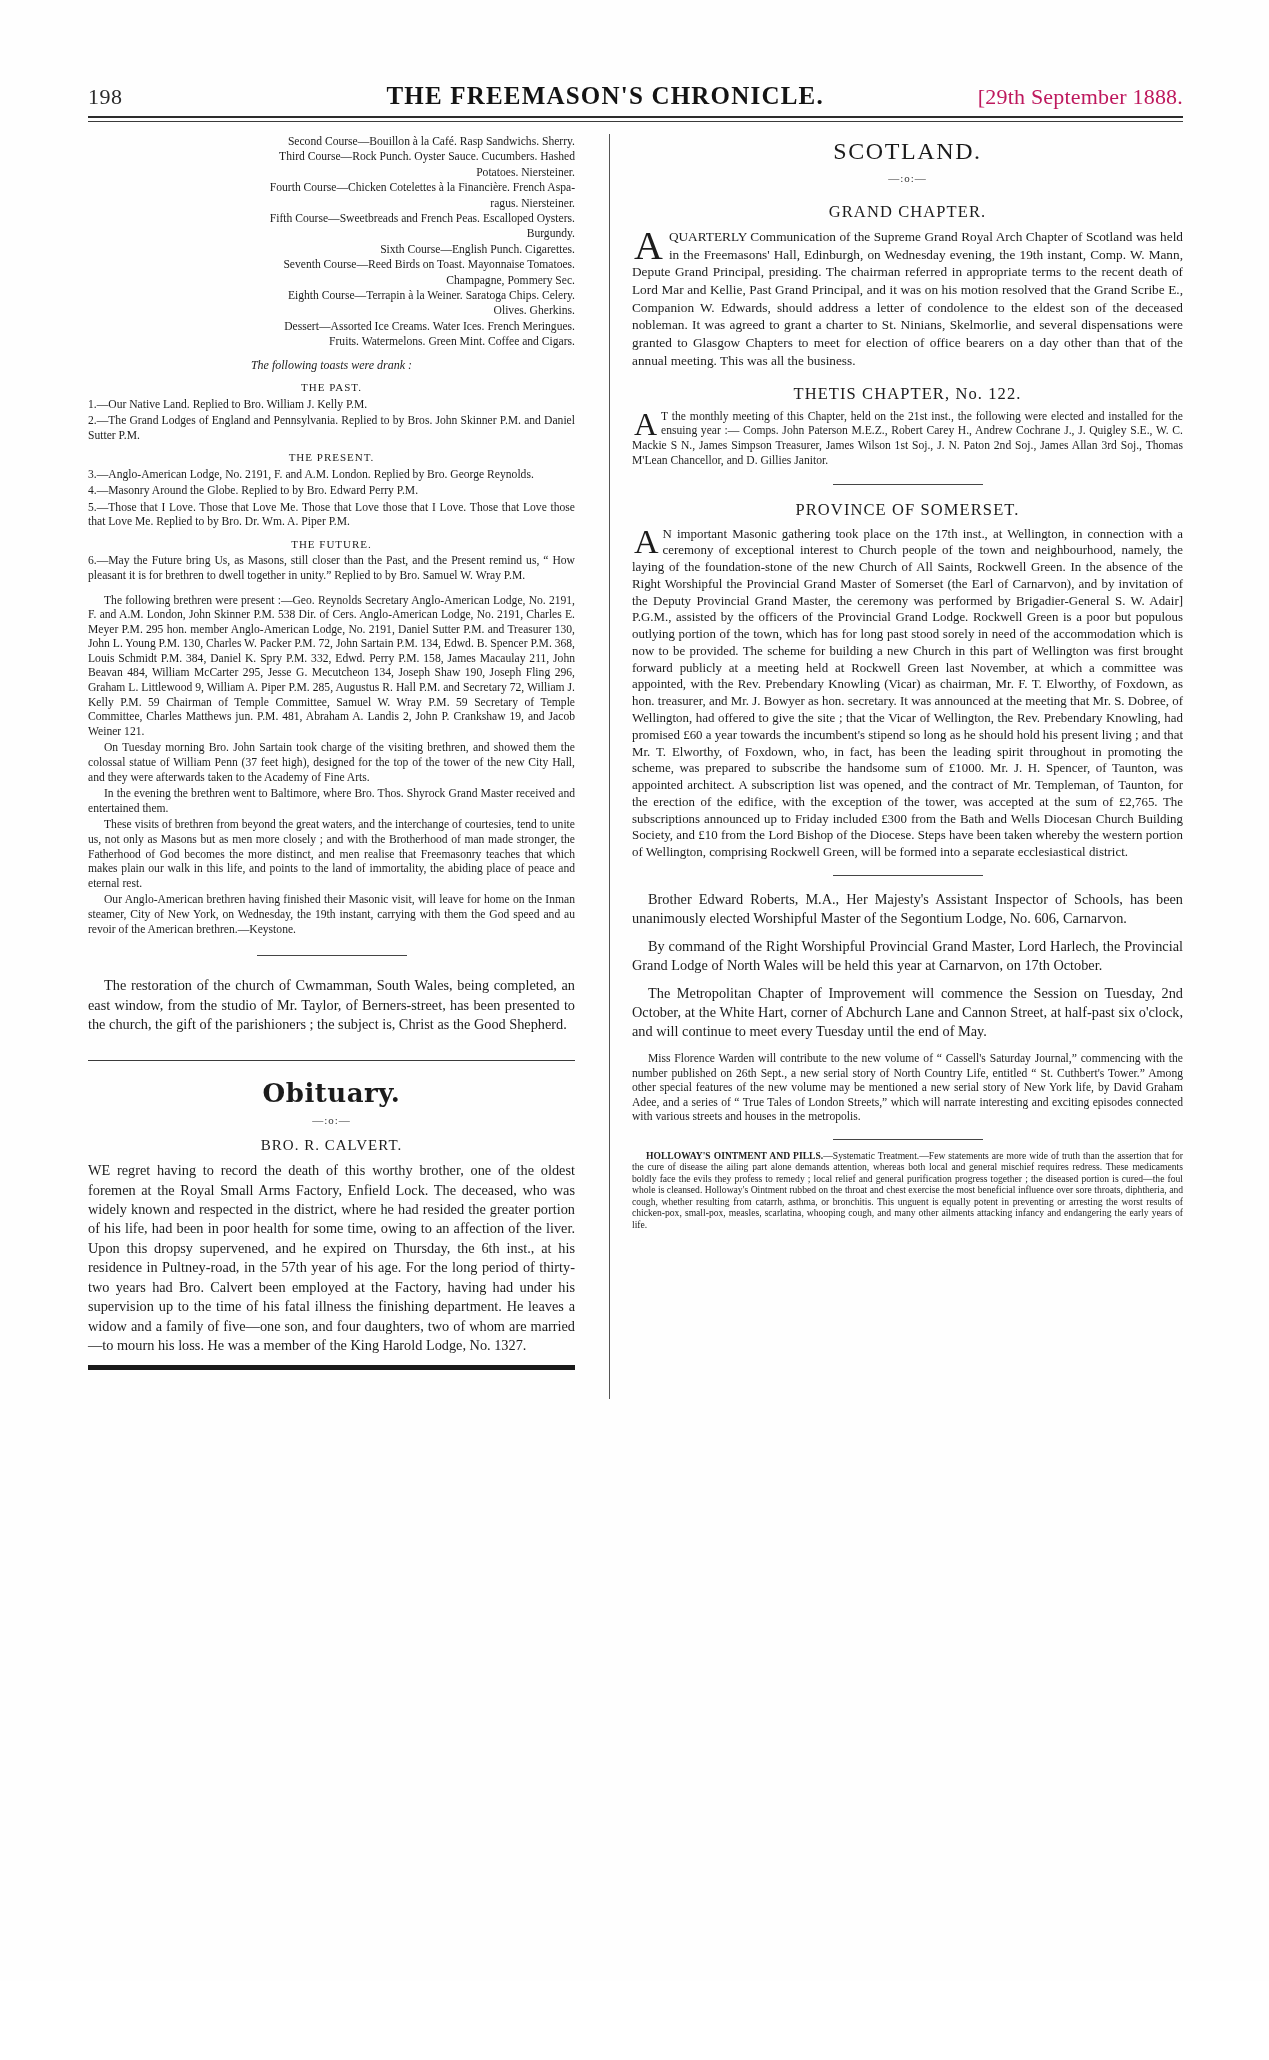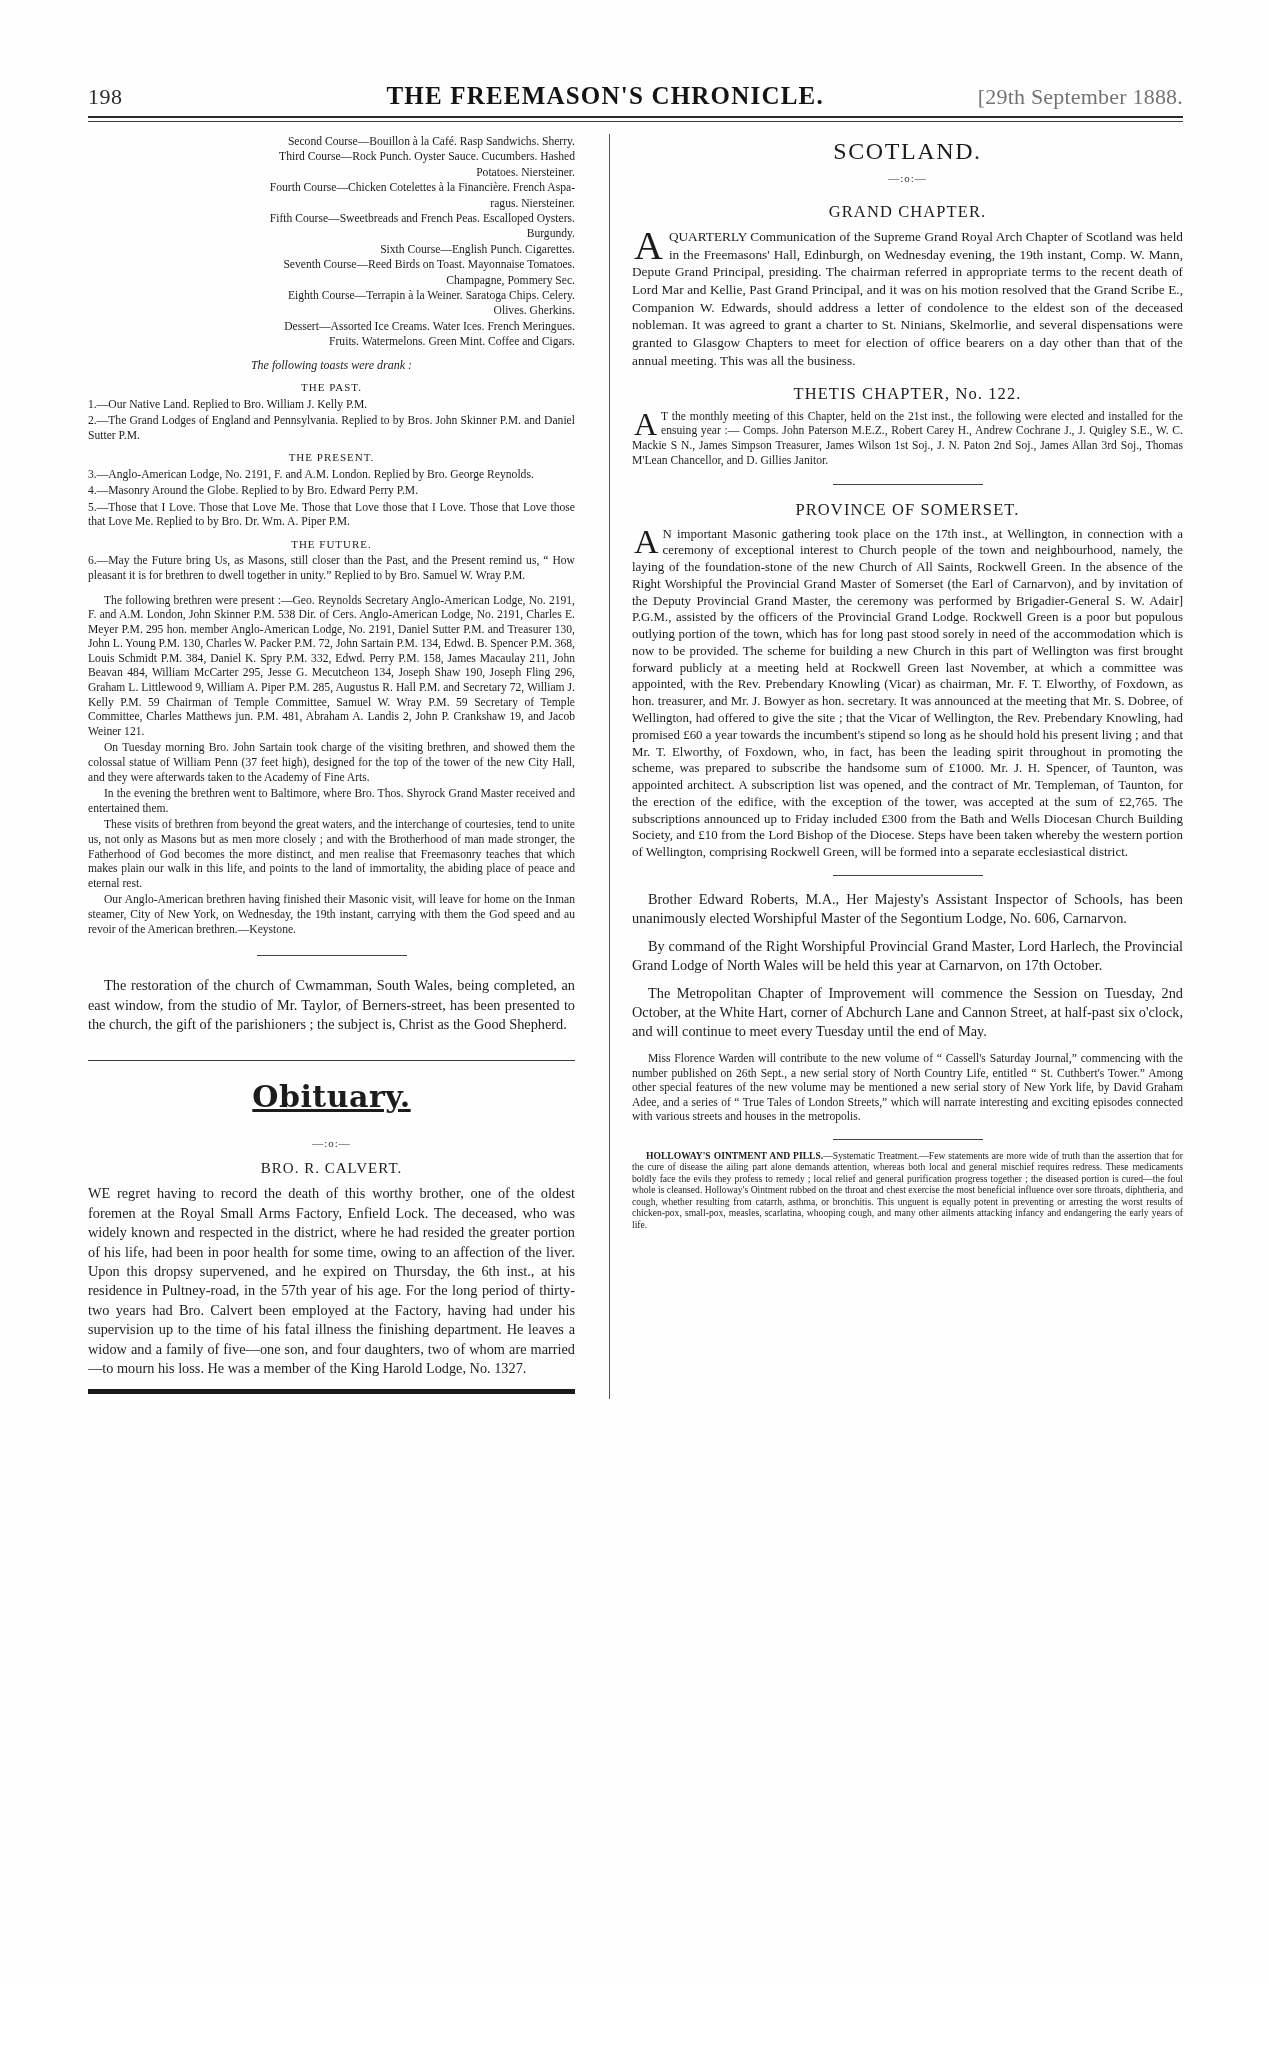--- a/index.html
+++ b/index.html
@@ -42,21 +42,21 @@
   }
   .mast-title {
     font-size: 25px;
     font-weight: bold;
     letter-spacing: 1.2px;
     color: #141414;
     margin-left: 110px;
   }
   .mast-date {
     font-size: 22px;
-    color: #737373;
+    color: #be185d;
     letter-spacing: 0.2px;
   }
   .mast-rule {
     position: absolute;
     left: 88px;
     top: 116px;
     width: 1095px;
     height: 0;
     border-top: 2px solid #2c2c2c;
   }
@@ -167,27 +167,26 @@
   }
   .thick-rule {
     width: 100%;
     height: 5px;
     background: #1a1a1a;
     margin: 10px 0 0 0;
   }
 
   .obit-title {
     text-align: center;
-    font-size: 30px;
+    font-size: 26px;
     font-family: "DejaVu Serif", serif;
     font-weight: bold;
     letter-spacing: 0.5px;
-    margin: 16px 0 20px 0;
-    text-indent: 0;
-    text-decoration: underline;
+    margin: 16px 0 2px 0;
+    text-indent: 0;
   }
   .obit-name {
     text-align: center;
     font-size: 15px;
     letter-spacing: 1px;
     margin: 8px 0 6px 0;
     text-indent: 0;
   }
 
   .advert {

